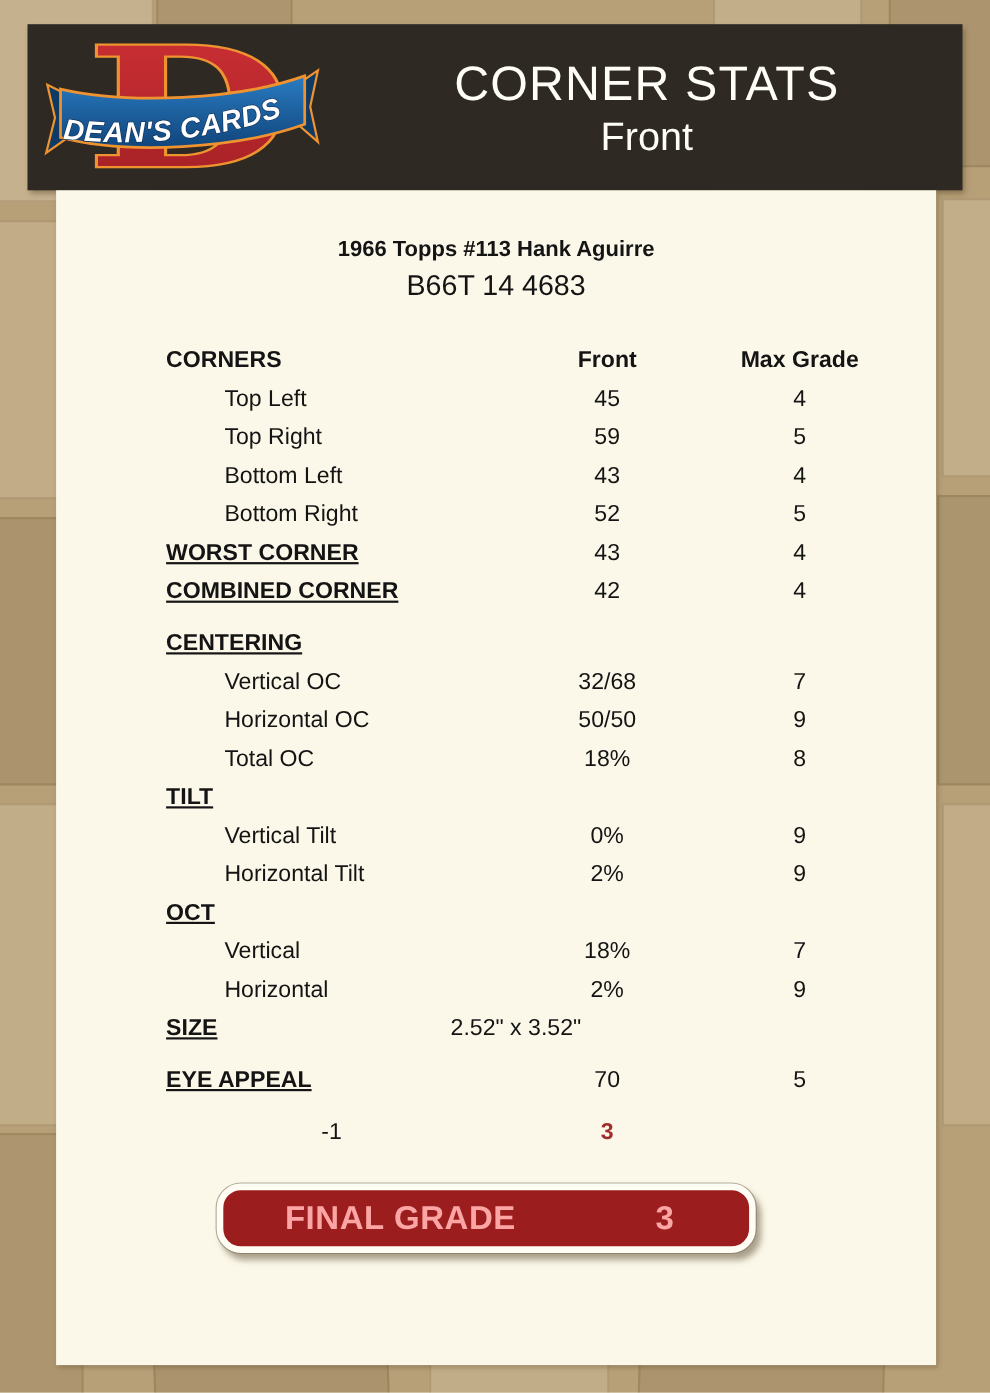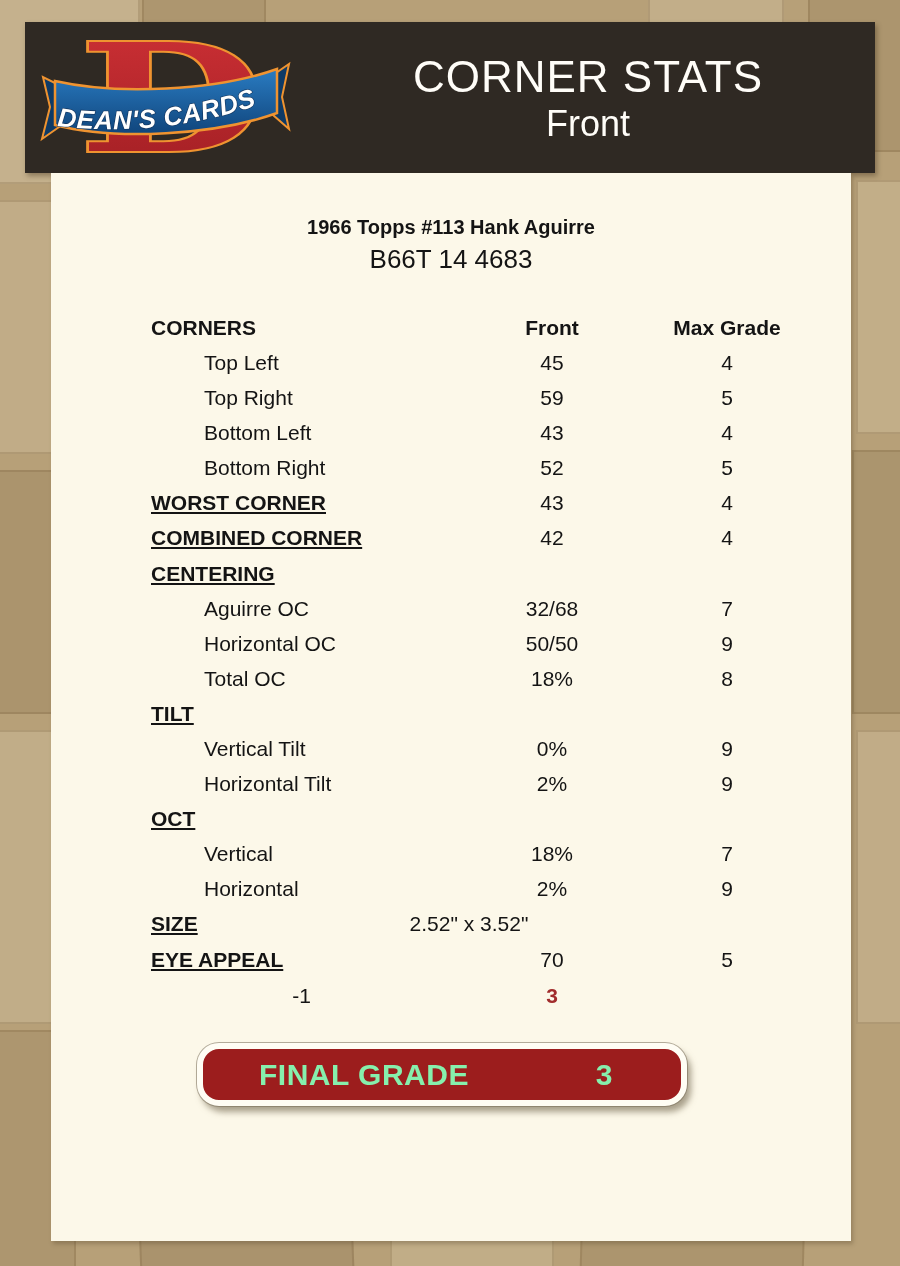--- a/index.html
+++ b/index.html
@@ -62,31 +62,31 @@
   .rows{margin-top:35px;}
   .row{
     display:grid;grid-template-columns:301px 200px 150px;
     margin-left:100px;height:35px;line-height:35px;font-size:21px;
   }
   .row .lab{text-align:left;white-space:nowrap;}
   .row .val,.row .grd{text-align:center;}
   .row.colhead .lab,.row.colhead .val,.row.colhead .grd{font-weight:bold;}
   .row.bold .lab{font-weight:bold;text-decoration:underline;}
   .row.sub .lab{padding-left:53px;font-weight:normal;}
-  .row.gap{margin-top:1px;}
+  .row.gap{margin-top:12px;}
   .row.size .val{position:relative;left:-83px;}
   .grd.red{color:#a12c2c;font-weight:bold;}
 
   
   .final-grade{
     margin:30px 0 0 146px;width:490px;height:63px;box-sizing:border-box;
     background:#9c1d1d;border:6px solid #fffdf4;border-radius:22px;
     box-shadow:0 0 0 1px rgba(120,110,90,0.55), 4px 6px 6px rgba(100,88,62,0.55);
     display:flex;align-items:center;justify-content:space-between;
-    padding:0 68px 0 56px;color:#86efac;font-size:30px;font-weight:bold;
+    padding:0 68px 0 56px;color:#fca5a5;font-size:30px;font-weight:bold;
     letter-spacing:0.5px;
   }
 </style>
 </head>
 <body>
 
 <div class="collage">
   <i></i>
     <i></i>
     <i></i>
@@ -169,21 +169,21 @@
         <span class="lab">COMBINED CORNER</span>
         <span class="val">42</span>
         <span class="grd">4</span>
       </div>
       <div class="row bold gap">
         <span class="lab">CENTERING</span>
         <span class="val"></span>
         <span class="grd"></span>
       </div>
       <div class="row sub">
-        <span class="lab">Aguirre OC</span>
+        <span class="lab">Vertical OC</span>
         <span class="val">32/68</span>
         <span class="grd">7</span>
       </div>
       <div class="row sub">
         <span class="lab">Horizontal OC</span>
         <span class="val">50/50</span>
         <span class="grd">9</span>
       </div>
       <div class="row sub">
         <span class="lab">Total OC</span>

